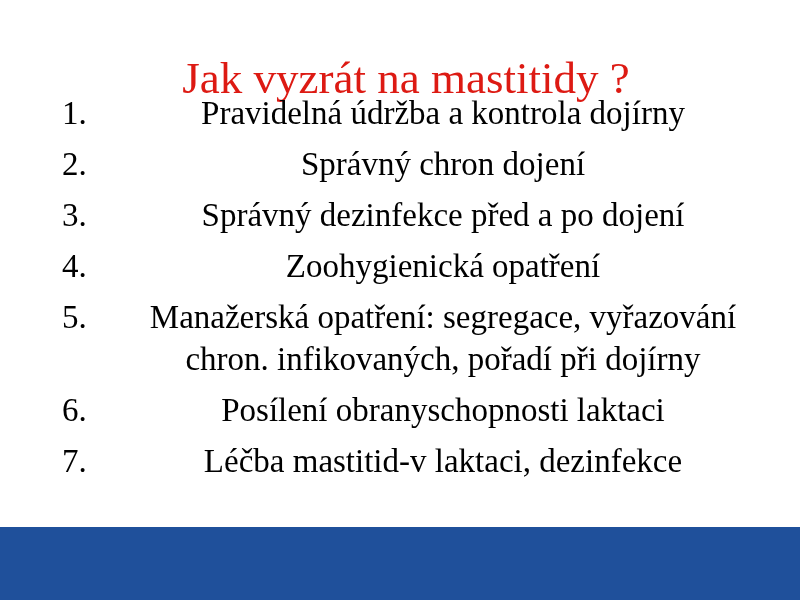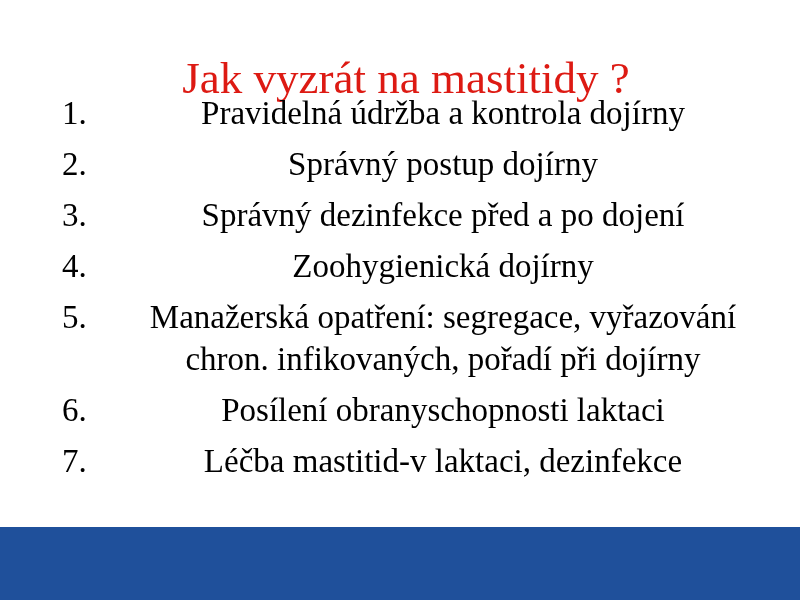--- a/index.html
+++ b/index.html
@@ -89,29 +89,29 @@
 
   <h1 id="slide-title">Jak vyzrát na mastitidy ?</h1>
 
   <ol id="bullet-list">
     <li>
       <span class="num">1.</span>
       <span class="txt">Pravidelná údržba a kontrola dojírny</span>
     </li>
     <li>
       <span class="num">2.</span>
-      <span class="txt">Správný postup dojírny</span>
+      <span class="txt">Správný chron dojení</span>
     </li>
     <li>
       <span class="num">3.</span>
       <span class="txt">Správný dezinfekce před a po dojení</span>
     </li>
     <li>
       <span class="num">4.</span>
-      <span class="txt">Zoohygienická dojírny</span>
+      <span class="txt">Zoohygienická opatření</span>
     </li>
     <li>
       <span class="num">5.</span>
       <span class="txt">Manažerská opatření: segregace, vyřazování chron. infikovaných, pořadí při dojírny</span>
     </li>
     <li>
       <span class="num">6.</span>
       <span class="txt">Posílení obranyschopnosti laktaci</span>
     </li>
     <li>

